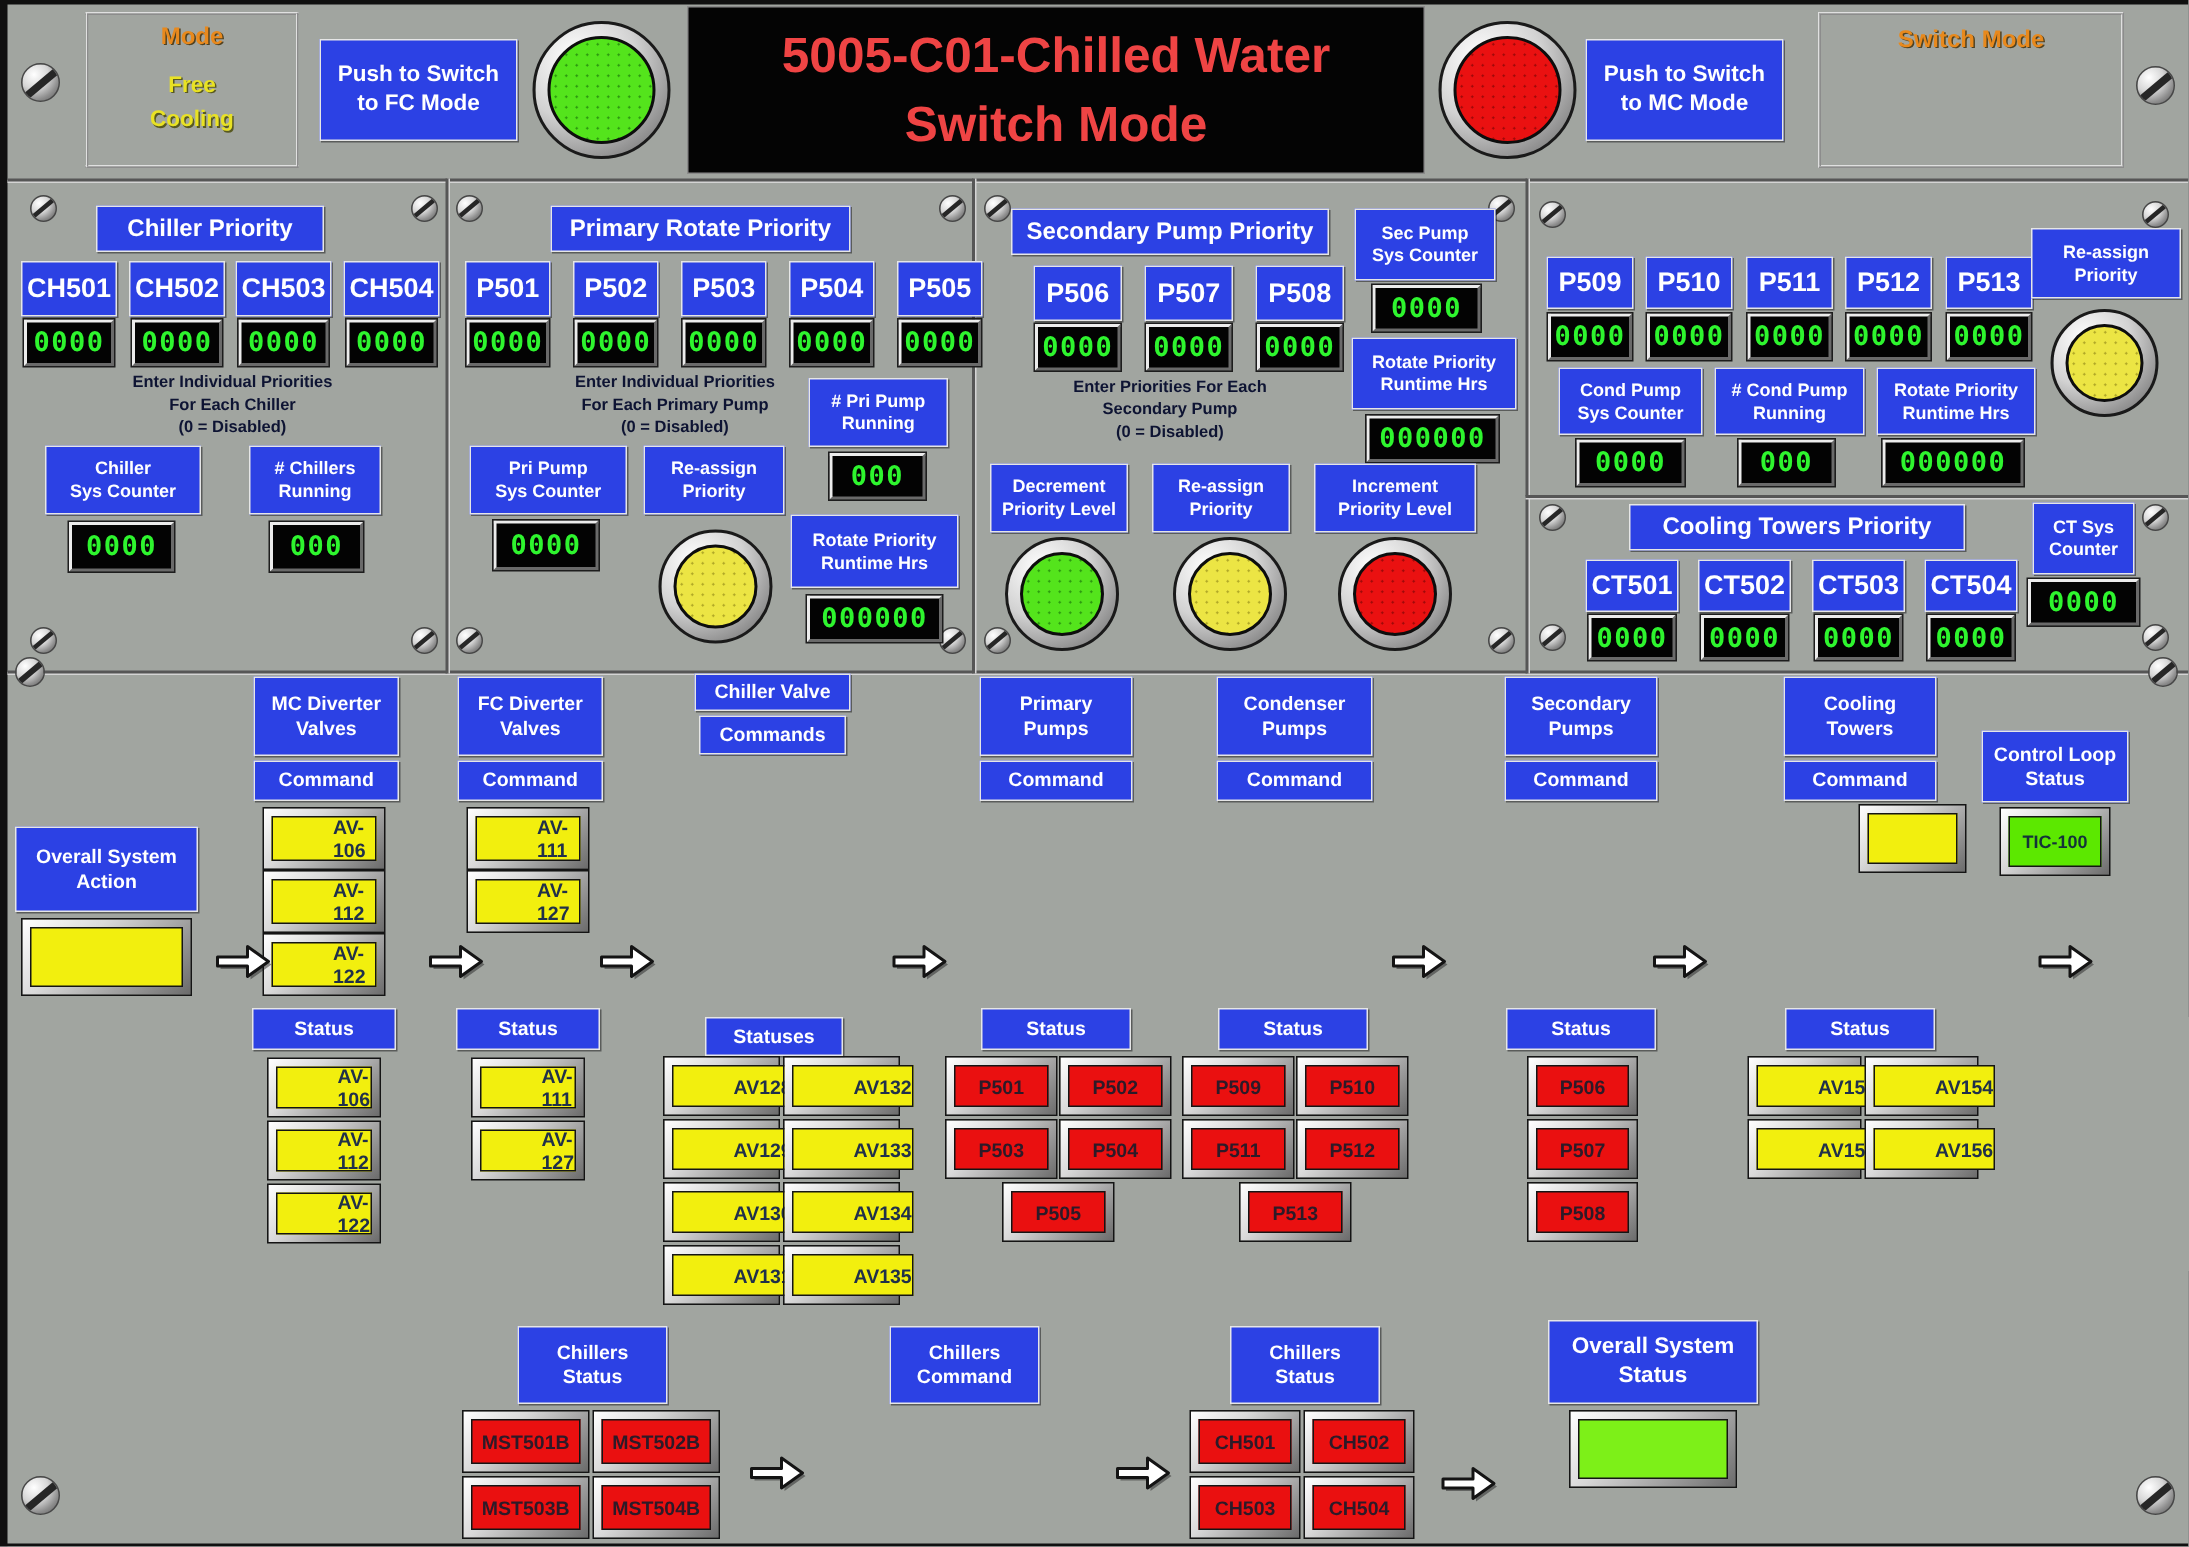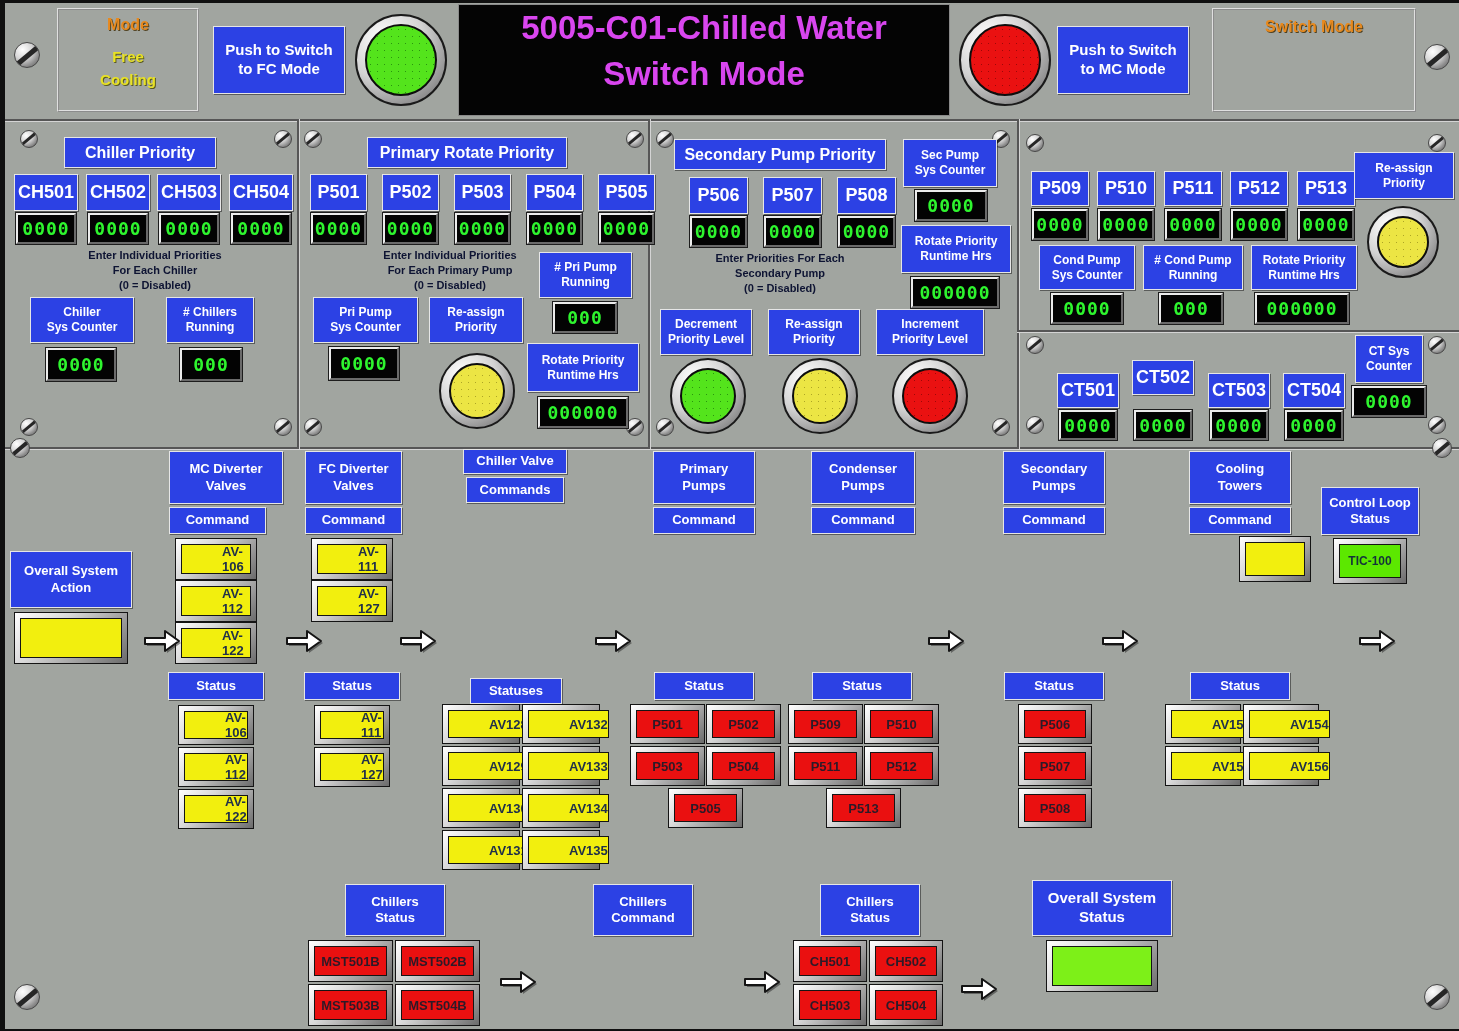--- a/index.html
+++ b/index.html
@@ -36,22 +36,22 @@
   .pbi.g { background-color:#54e41c; background-image:radial-gradient(rgba(0,70,0,.5) 14%,transparent 16%); }
   .pbi.y { background-color:#ece544; background-image:radial-gradient(rgba(96,86,0,.45) 14%,transparent 16%); }
   .pbi.r { background-color:#ea1111; background-image:radial-gradient(rgba(80,0,0,.5) 14%,transparent 16%); }
   .hd { background:#565656; box-shadow:0 1px 0 #d4d4d4; }
   .vd { background:#565656; box-shadow:1px 0 0 #d4d4d4; }
   .mode-box { border:2px ridge #e0e0e0; }
   .mt { color:#e8891d; font-weight:bold; font-size:16px; text-shadow:1px 1px 0 rgba(60,40,0,.8);
         text-align:center; }
   .mv { color:#e9e224; font-weight:bold; font-size:15px; text-shadow:1px 1px 0 rgba(70,70,0,.8);
         line-height:1.5; text-align:center; }
-  .blacktitle { background:#040404; border:1px solid #8a8a8a; color:#d946ef; font-weight:bold; font-size:33px;
-                display:flex; flex-direction:column; align-items:center; justify-content:flex-start; line-height:1.4; }
+  .blacktitle { background:#040404; border:1px solid #8a8a8a; color:#ef4444; font-weight:bold; font-size:33px;
+                display:flex; flex-direction:column; align-items:center; justify-content:center; line-height:1.4; }
   .edge { background:#101010; }
 </style>
 </head>
 <body>
 
 <div id="screen">
 
   <div class="abs edge" style="left:0;top:0;width:5px;height:1031px"></div>
   <div class="abs edge" style="left:0;top:0;width:1459px;height:3px"></div>
   <div class="abs edge" style="left:0;top:1029px;width:1459px;height:2px"></div>
@@ -290,24 +290,27 @@
   </div>
   <div class="abs led" style="left:1255px;top:293px;width:94px;height:31px">000000</div>
   <div class="abs b fs12" style="left:1354px;top:152px;width:100px;height:47px">
     <div>Re-assign</div>
     <div>Priority</div>
   </div>
   <div class="abs pb" style="left:1367px;top:206px;width:72px;height:72px">
     <div class="pbi y"></div>
   </div>
 
+  <div class="abs b t1" style="left:1086px;top:336px;width:224px;height:31px">
+    <div>Cooling Towers Priority</div>
+  </div>
   <div class="abs b tag" style="left:1057px;top:373px;width:62px;height:35px">
       <div>CT501</div>
     </div>
-  <div class="abs b tag" style="left:1132px;top:360px;width:62px;height:35px">
+  <div class="abs b tag" style="left:1132px;top:373px;width:62px;height:35px">
       <div>CT502</div>
     </div>
   <div class="abs b tag" style="left:1208px;top:373px;width:62px;height:35px">
       <div>CT503</div>
     </div>
   <div class="abs b tag" style="left:1283px;top:373px;width:62px;height:35px">
       <div>CT504</div>
     </div>
   <div class="abs led" style="left:1059px;top:410px;width:58px;height:30px">0000</div>
   <div class="abs led" style="left:1134px;top:410px;width:58px;height:30px">0000</div>
@@ -320,21 +323,21 @@
   <div class="abs led" style="left:1352px;top:386px;width:74px;height:31px">0000</div>
 
   <div class="abs b" style="left:10px;top:551px;width:122px;height:57px">
     <div>Overall System</div>
     <div>Action</div>
   </div>
   <div class="abs bx" style="left:14px;top:612px;width:114px;height:52px">
     <div class="face fy"></div>
   </div>
 
-  <div class="abs b" style="left:169px;top:451px;width:114px;height:53px">
+  <div class="abs b" style="left:169px;top:451px;width:97px;height:53px">
     <div>MC Diverter</div>
     <div>Valves</div>
   </div>
   <div class="abs b" style="left:169px;top:507px;width:97px;height:27px">Command</div>
   <div class="abs bx" style="left:175px;top:538px;width:82px;height:42px">
       <div class="face fy">AV-106</div>
     </div>
   <div class="abs bx" style="left:175px;top:580px;width:82px;height:42px">
       <div class="face fy">AV-112</div>
     </div>

